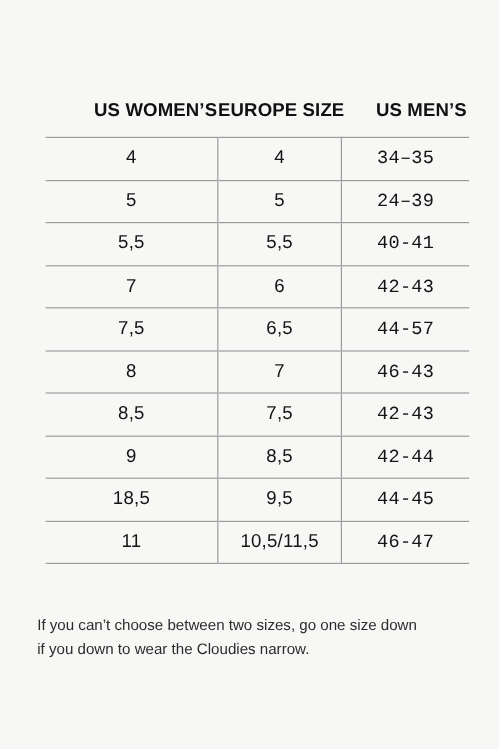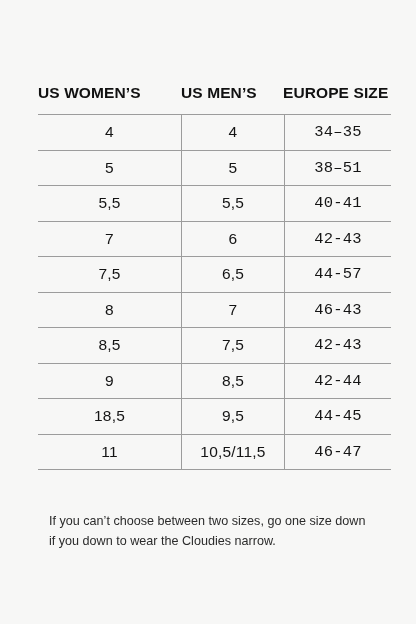--- a/index.html
+++ b/index.html
@@ -28,21 +28,21 @@
     left: 38px;
     top: 84px;
     width: 351px;
     display: flex;
     align-items: flex-end;
   }
   .chart-head .hcell {
     font-size: 15.5px;
     font-weight: bold;
     letter-spacing: 0.1px;
-    text-align: left;
+    text-align: right;
     color: #111111;
     white-space: nowrap;
   }
   .col-a { width: 143px; }
   .col-b { width: 102px; }
   .col-c { width: 106px; }
 
   
   .size-table {
     position: absolute;
@@ -69,51 +69,51 @@
   .size-table td.c-men {
     width: 102px;
     border-left: 1.6px solid #9c9c9c;
     border-right: 1.6px solid #9c9c9c;
   }
   .size-table td.c-europe { width: 106px; font-family: Liberation Mono, monospace; }
 
   
   .note {
     position: absolute;
-    left: 49px;
+    left: 31px;
     top: 512px;
     width: 360px;
     font-size: 12.6px;
     line-height: 19.5px;
     color: #2b2b2b;
   }
   .note div { white-space: nowrap; }
 </style>
 </head>
 <body>
 
 <div class="page">
 
   <div class="chart-head">
     <div class="hcell col-a">US WOMEN’S</div>
+    <div class="hcell col-c">EUROPE SIZE</div>
     <div class="hcell col-b">US MEN’S</div>
-    <div class="hcell col-c">EUROPE SIZE</div>
   </div>
 
   <table class="size-table">
     <tbody>
       <tr>
         <td class="c-women">4</td>
         <td class="c-men">4</td>
         <td class="c-europe">34–35</td>
       </tr>
       <tr>
         <td class="c-women">5</td>
         <td class="c-men">5</td>
-        <td class="c-europe">38–51</td>
+        <td class="c-europe">24–39</td>
       </tr>
       <tr>
         <td class="c-women">5,5</td>
         <td class="c-men">5,5</td>
         <td class="c-europe">40-41</td>
       </tr>
       <tr>
         <td class="c-women">7</td>
         <td class="c-men">6</td>
         <td class="c-europe">42-43</td>

